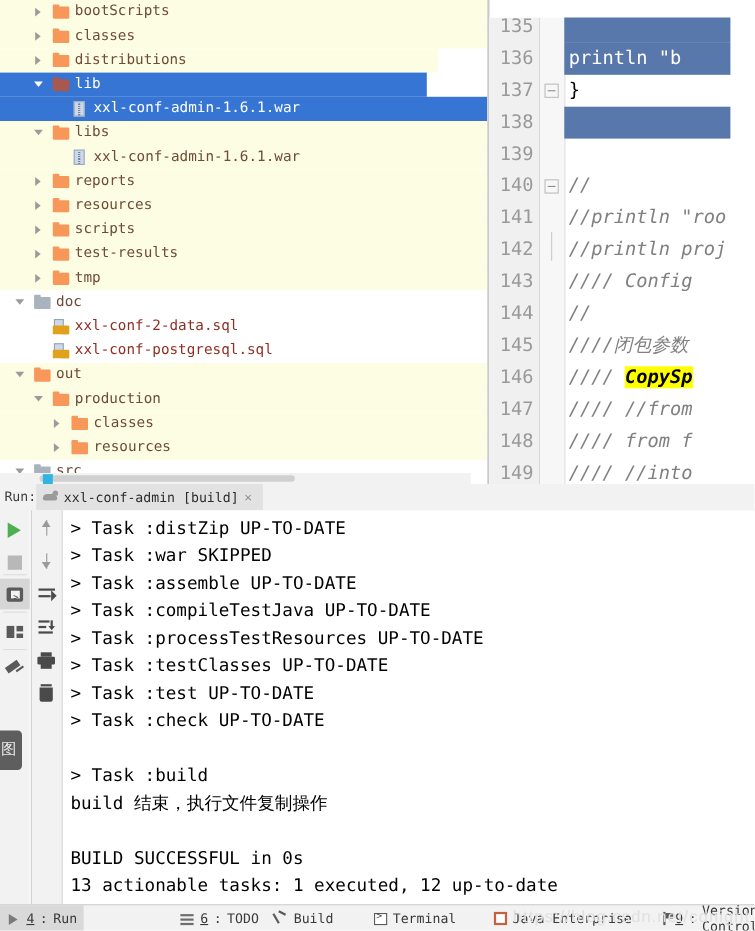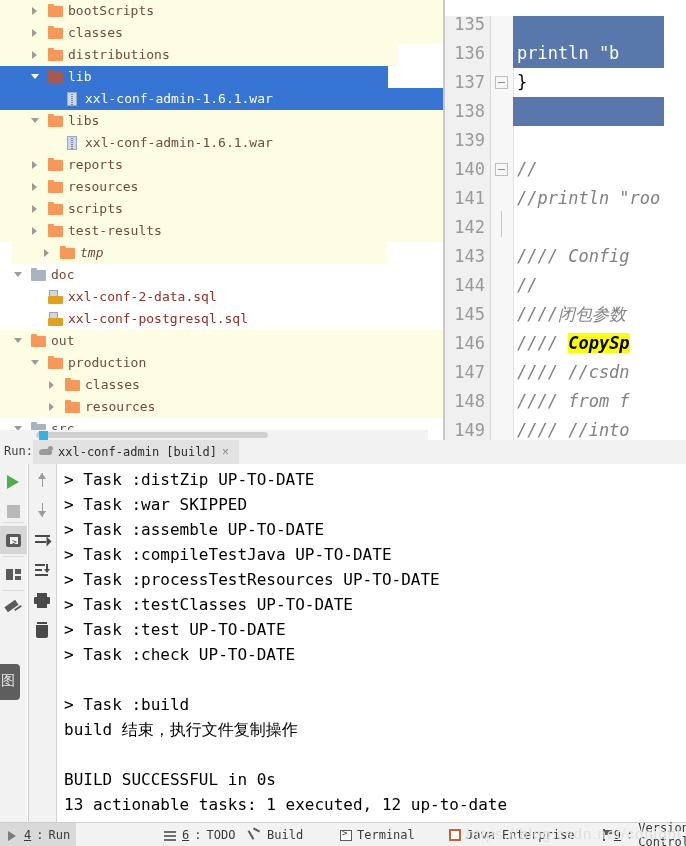--- a/index.html
+++ b/index.html
@@ -214,21 +214,21 @@
           <div class="lbl" style="left: 68px;">scripts</div>
         </div>
         <div class="tree-row yel" style="top: 220px; position: absolute; left: 0px; width: 443px;">
           <div class="arrow" style="left: 31px;"></div>
           <div class="ficon fo" style="left: 48px;">
             <div class="tab"></div>
             <div class="body"></div>
           </div>
           <div class="lbl" style="left: 68px;">test-results</div>
         </div>
-        <div class="tree-row yel" style="top: 242px; position: absolute; left: 12px; width: 375px; font-style: italic;">
+        <div class="tree-row yel" style="top: 242px; position: absolute; left: 0px; width: 443px;">
           <div class="arrow" style="left: 31px;"></div>
           <div class="ficon fo" style="left: 48px;">
             <div class="tab"></div>
             <div class="body"></div>
           </div>
           <div class="lbl" style="left: 68px;">tmp</div>
         </div>
         <div class="tree-row wht" style="top: 264px; position: absolute; left: 0px; width: 443px;">
           <div class="arrow open" style="left: 14px;"></div>
           <div class="ficon fg" style="left: 31px;">
@@ -335,40 +335,41 @@
             <div class="ln">140</div>
             <div class="code">//</div>
             <div class="fold-mark" style="top: 8px;"></div>
           </div>
           <div class="ed-line" style="top: 168px; padding-left: 40px;">
             <div class="ln">141</div>
             <div class="code">//println "roo</div>
           </div>
           <div class="ed-line" style="top: 197px;">
             <div class="ln">142</div>
+            <div class="code">//println proj</div>
           </div>
           <div class="ed-line" style="top: 226px;">
             <div class="ln">143</div>
             <div class="code">////     Config</div>
           </div>
           <div class="ed-line" style="top: 255px;">
             <div class="ln">144</div>
             <div class="code">//</div>
           </div>
           <div class="ed-line" style="top: 284px;">
             <div class="ln">145</div>
             <div class="code">////闭包参数</div>
           </div>
           <div class="ed-line" style="top: 313px;">
             <div class="ln">146</div>
             <div class="code">////     <span class="yelhl">CopySp</span></div>
           </div>
           <div class="ed-line" style="top: 342px;">
             <div class="ln">147</div>
-            <div class="code">////      //csdn</div>
+            <div class="code">////      //from</div>
           </div>
           <div class="ed-line" style="top: 371px;">
             <div class="ln">148</div>
             <div class="code">////      from f</div>
           </div>
           <div class="ed-line" style="top: 400px;">
             <div class="ln">149</div>
             <div class="code">////      //into</div>
           </div>
           <div class="ed-line" style="top: 429px;">

